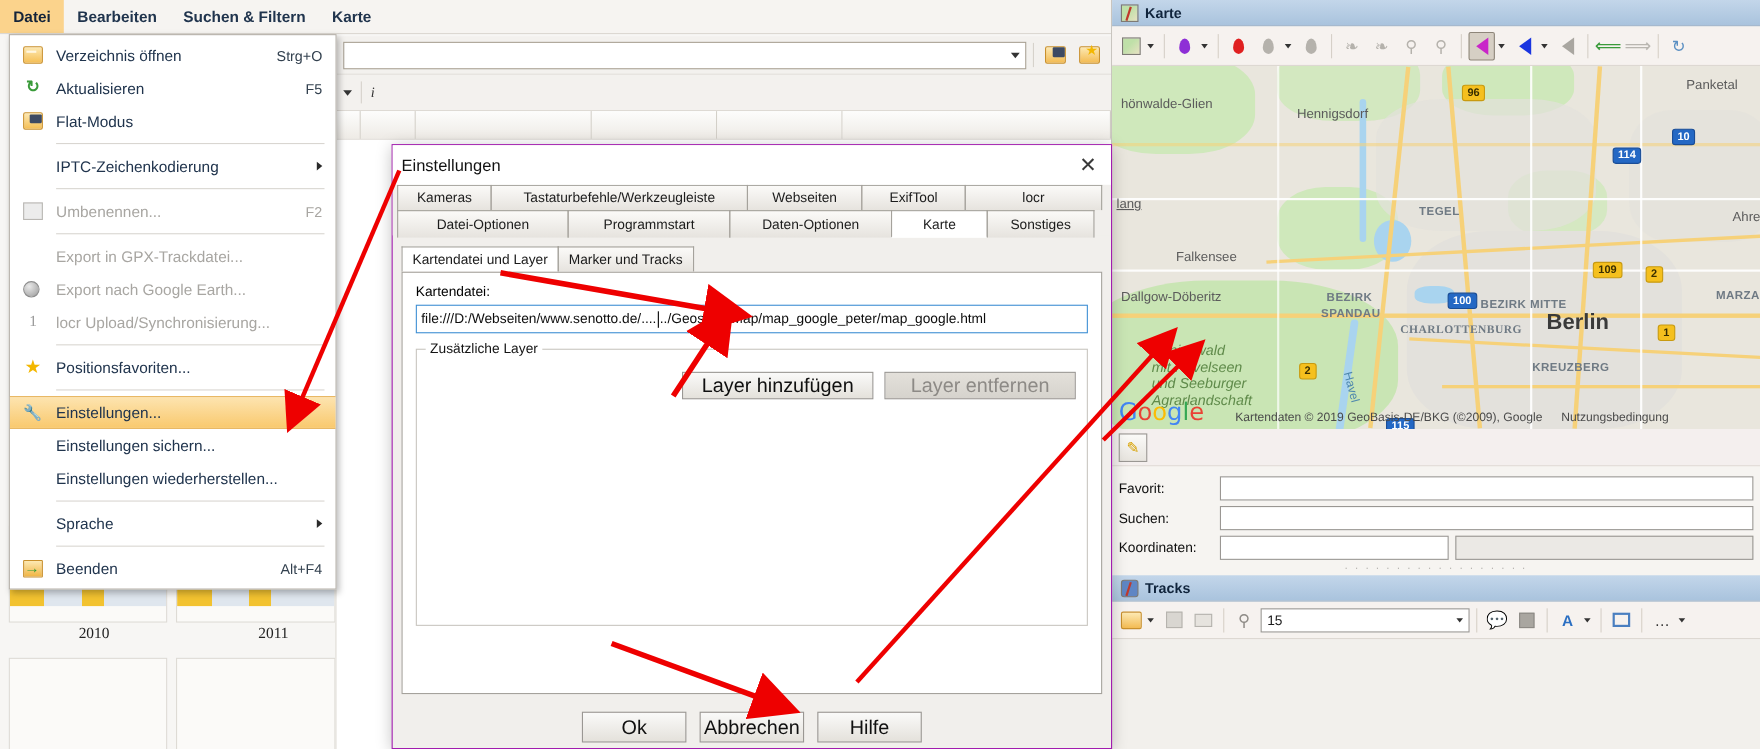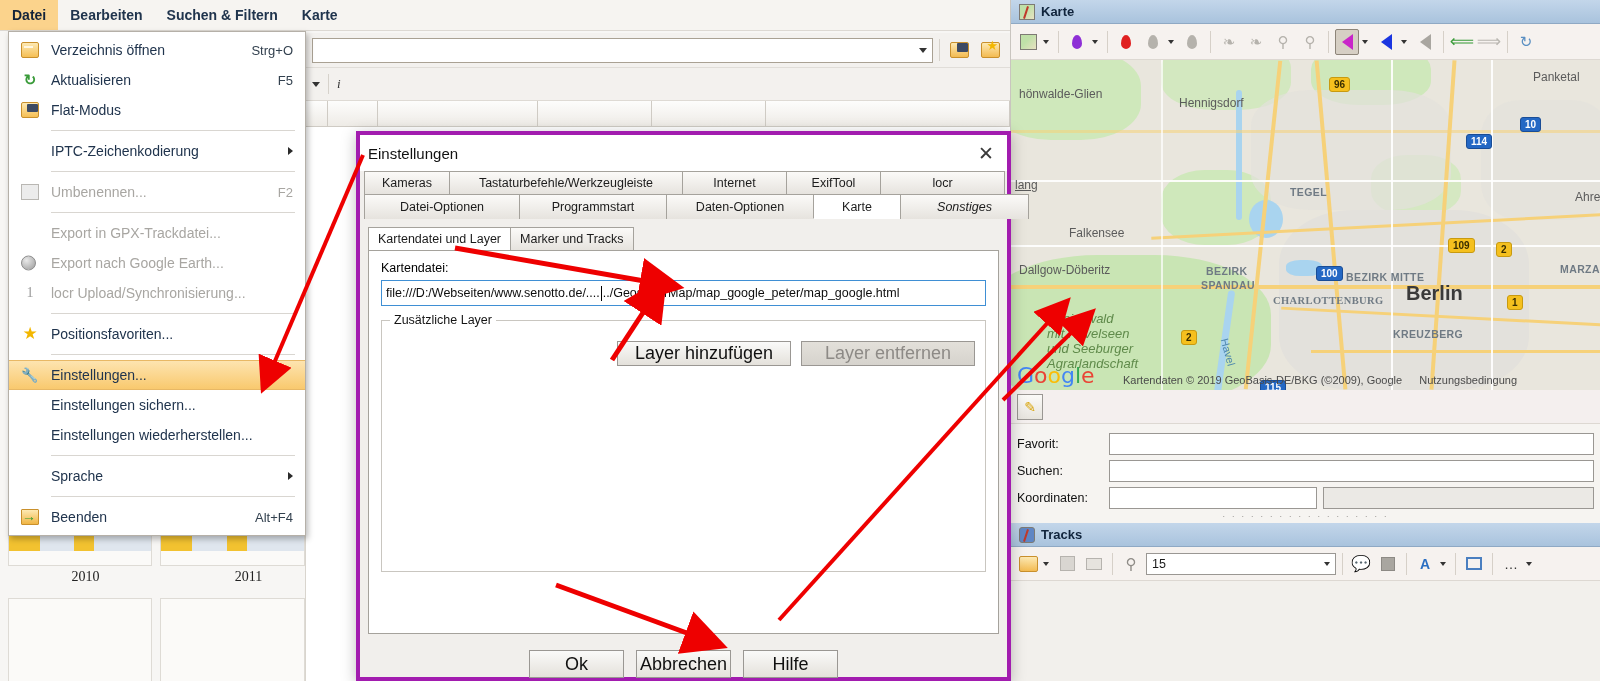--- a/index.html
+++ b/index.html
@@ -110,21 +110,21 @@
   .bg-grid-body { position:absolute; left:306px; top:127px; width:704px; height:554px; background:#ffffff; }
   .bg-left-strip { position:absolute; left:0; top:33px; width:306px; height:648px; background:#f7f6f4; border-right:1px solid #d9d5ce;}
   .thumbrow { position:absolute; left:8px; width:350px; display:flex; }
   .thumbcell { width:155px; height:88px; border:1px solid #dedbd5; background:#fbfaf8; margin-right:8px; position:relative; overflow:hidden;}
   .thumbimg { position:absolute; left:0; right:0; bottom:14px; height:26px; }
   .yearlabel { width:155px; text-align:center; font-size:14px; color:#222; font-family:"Liberation Serif", serif; margin-right:8px;}
 
   
   .dialog {
     position:absolute; left:356px; top:131px; width:655px; height:550px;
-    background:#f1efec; border:4px solid #a21caf;
+    background:#f1efec; border:1px solid #a21caf;
     box-shadow: 0 3px 14px rgba(0,0,0,0.25);
     z-index: 60;
   }
   .dlg-title {
     height:36px; background:#ffffff;
     display:flex; align-items:center; padding-left:8px;
     font-size:15px; color:#111; position:relative;
   }
   .dlg-close {
     position:absolute; right:8px; top:6px; width:26px; height:24px;
@@ -391,30 +391,30 @@
     <div class="dlg-title">
       <span>Einstellungen</span>
       <span class="dlg-close">✕</span>
     </div>
 
     <div class="tabstrip">
       <div style="width:100%;">
         <div class="tabrow">
           <div class="tab" style="width:86px;">Kameras</div>
           <div class="tab" style="width:234px;">Tastaturbefehle/Werkzeugleiste</div>
-          <div class="tab" style="width:105px;">Internet</div>
+          <div class="tab" style="width:105px;">Webseiten</div>
           <div class="tab" style="width:95px;">ExifTool</div>
           <div class="tab" style="width:125px;">locr</div>
         </div>
         <div class="tabrow row2">
           <div class="tab" style="width:156px;">Datei-Optionen</div>
           <div class="tab" style="width:148px;">Programmstart</div>
           <div class="tab" style="width:148px;">Daten-Optionen</div>
           <div class="tab selected" style="width:88px;">Karte</div>
-          <div class="tab" style="width:129px;font-style:italic;">Sonstiges</div>
+          <div class="tab" style="width:98px;">Sonstiges</div>
         </div>
       </div>
     </div>
 
     <div class="inner-tabs">
       <div class="inner-tab selected">Kartendatei und Layer</div>
       <div class="inner-tab">Marker und Tracks</div>
     </div>
 
     <div class="dlg-body">

